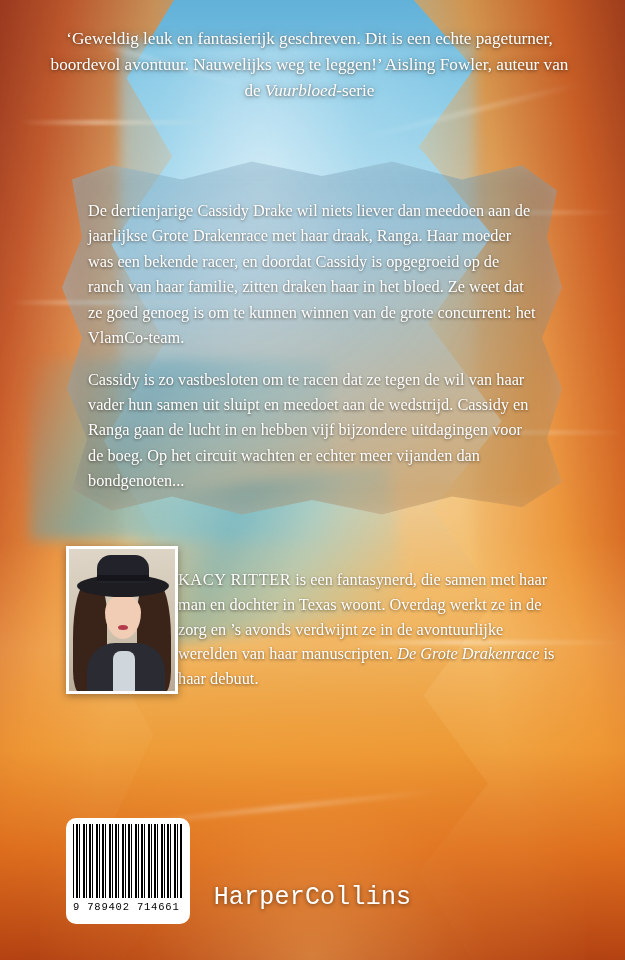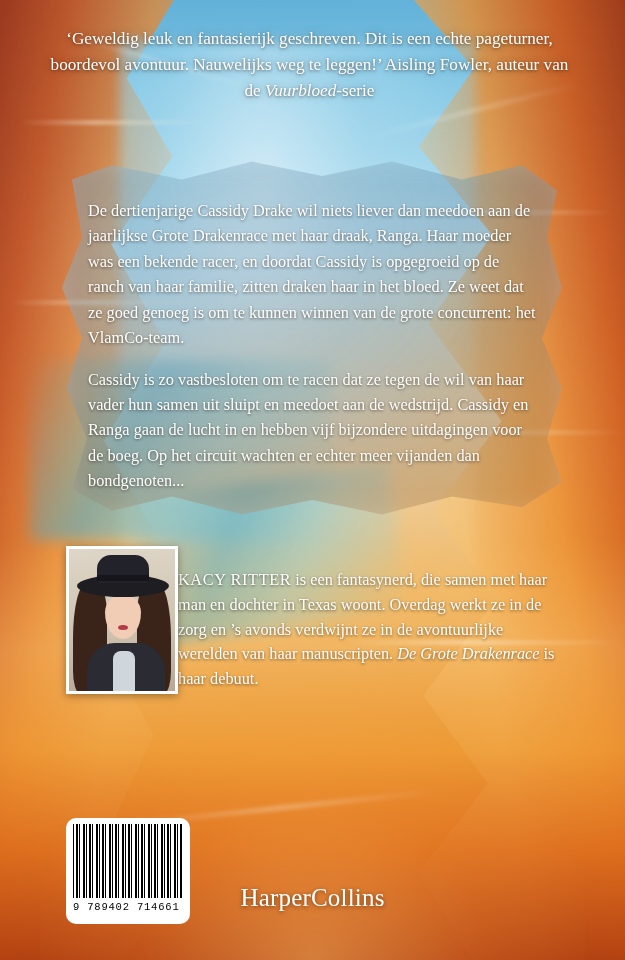--- a/index.html
+++ b/index.html
@@ -219,20 +219,21 @@
     position: absolute;
     left: 0; right: 0;
     bottom: 48px;
     text-align: center;
   }
   .publisher-name {
     font-size: 25px;
     color: #ffffff;
     letter-spacing: 0.2px;
     text-shadow: 0 1px 4px rgba(40,18,0,0.6);
+    font-family: Liberation Mono, monospace;
   }
   .publisher-url {
     font-size: 11.5px;
     color: #ffffff;
     letter-spacing: 0.6px;
     margin-top: 3px;
     text-shadow: 0 1px 3px rgba(40,18,0,0.6);
   }
 </style>
 </head>

